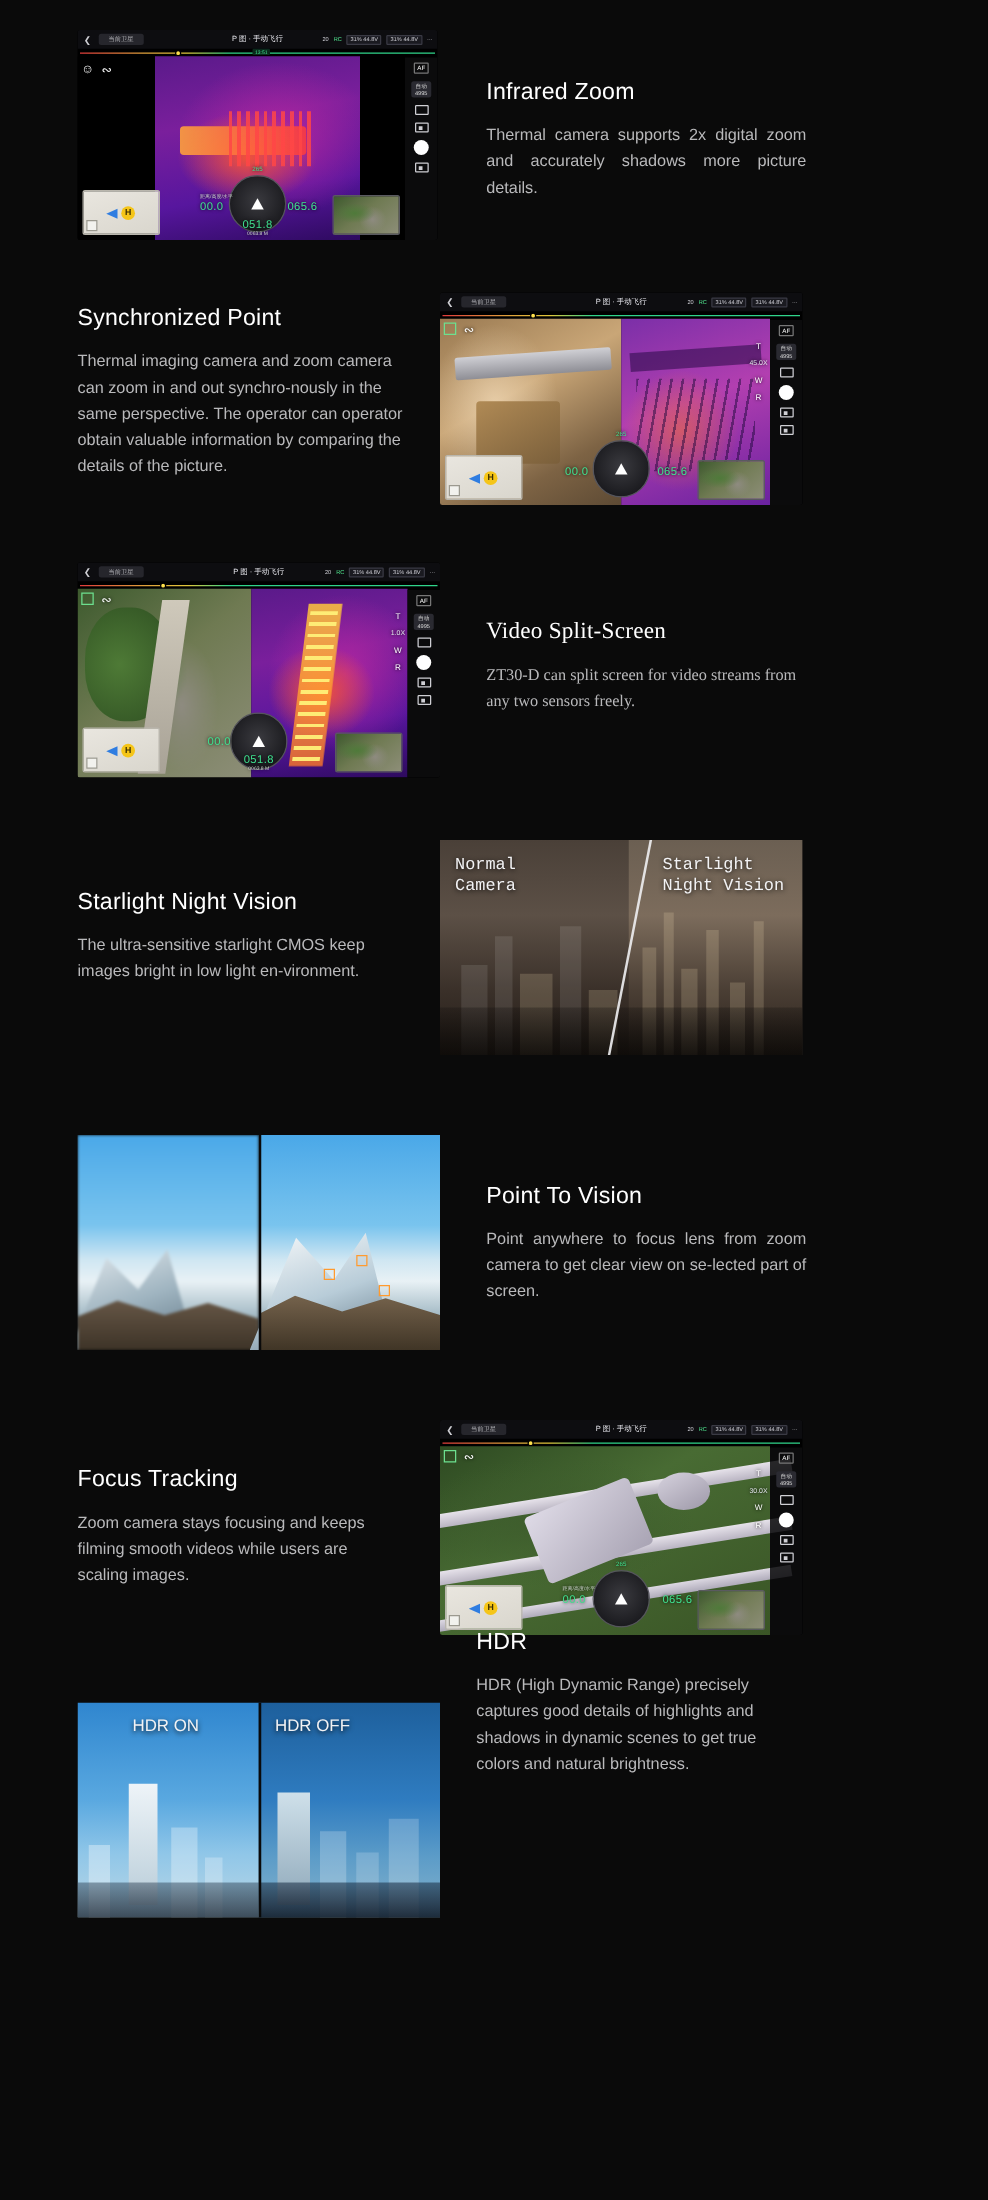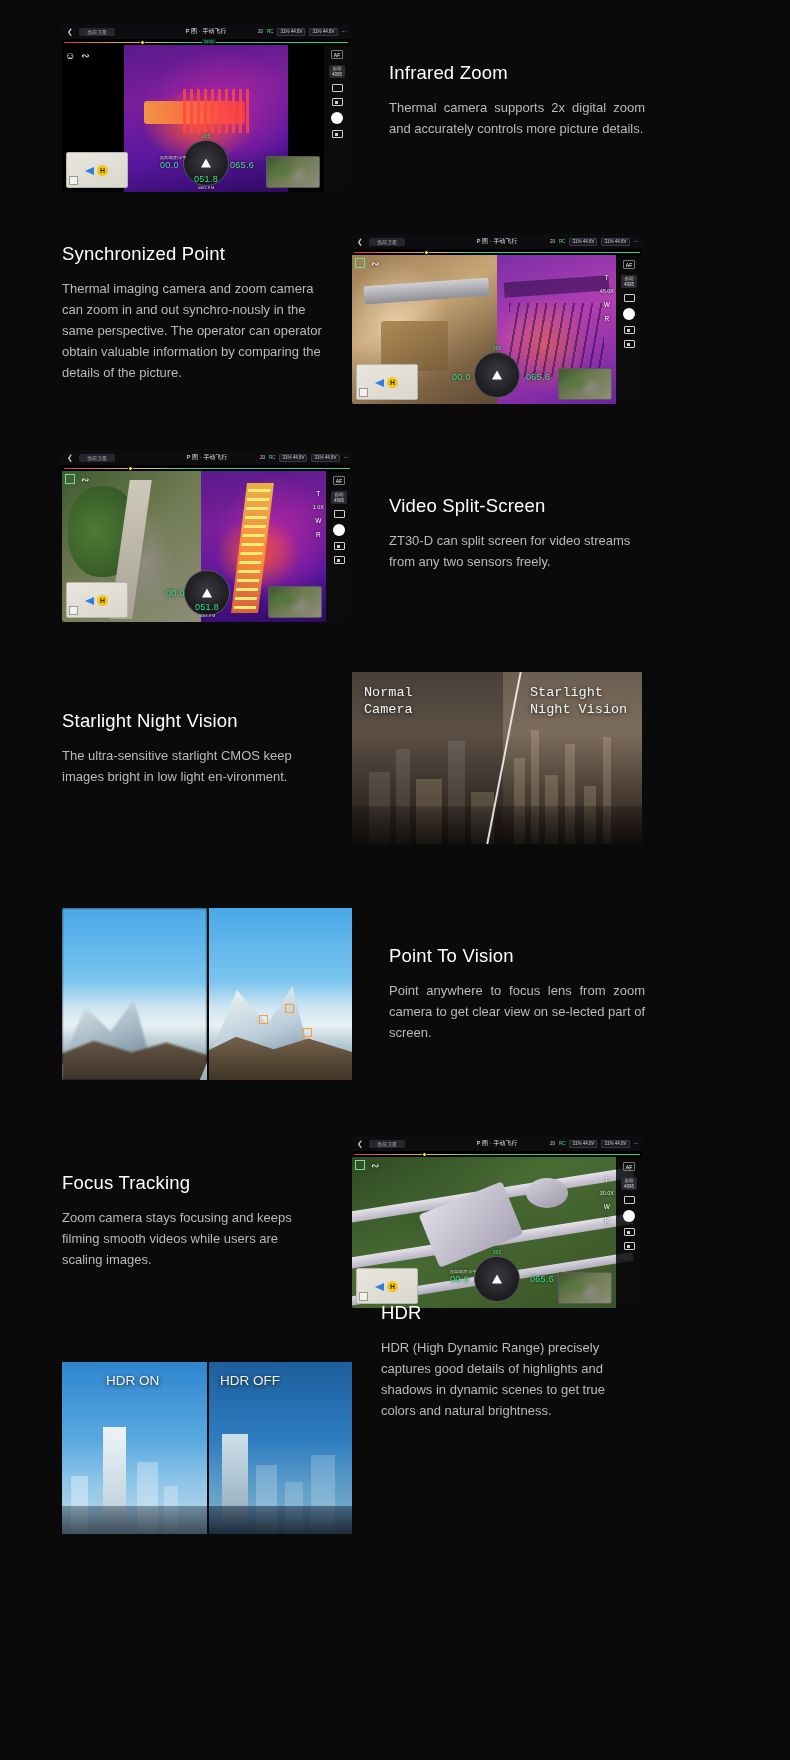--- a/index.html
+++ b/index.html
@@ -229,21 +229,21 @@
       <span class="big">051.8</span><br>
       <span class="lbl">0063.8 M</span>
     </div>
     <div class="ui-osd" style="right:96px; bottom:22px;">
       <span class="big">065.6</span>
     </div>
   </div>
 
   <div class="feature" style="left:389px; top:62px; width:256px;">
     <div class="f-title">Infrared Zoom</div>
-    <div class="f-body">Thermal camera supports 2x digital zoom and accurately controls more picture details.</div>
+    <div class="f-body">Thermal camera supports 2x digital zoom and accurately shadows more picture details.</div>
   </div>
 
   <div class="feature" style="left:62px; top:243px; width:268px;">
     <div class="f-title">Synchronized Point</div>
     <div class="f-body nojust">Thermal imaging camera and zoom camera can zoom in and out synchro-nously in the same perspective. The operator can operator obtain valuable information by comparing the details of the picture.</div>
   </div>
 
   <div class="ui" style="left:352px; top:234px; width:290px; height:170px;">
     <div class="ui-top">
       <span class="back">❮</span>
@@ -355,21 +355,21 @@
     <div class="ui-compass"></div>
     <div class="ui-osd" style="left:50%; transform:translateX(-50%); bottom:4px; text-align:center;">
       <span class="big">051.8</span><br>
       <span class="lbl">0063.8 M</span>
     </div>
     <div class="ui-osd" style="left:104px; bottom:24px;">
       <span class="big">00.0</span>
     </div>
   </div>
 
-  <div class="feature" style="left:389px; top:495px; width:256px;">
+  <div class="feature" style="left:389px; top:495px; width:256px;font-family:Liberation Serif, serif;">
     <div class="f-title">Video Split-Screen</div>
     <div class="f-body nojust">ZT30-D can split screen for video streams from any two sensors freely.</div>
   </div>
 
   <div class="feature" style="left:62px; top:710px; width:262px;">
     <div class="f-title">Starlight Night Vision</div>
     <div class="f-body nojust">The ultra-sensitive starlight CMOS keep images bright in low light en-vironment.</div>
   </div>
 
   <div style="position:absolute;left:352px;top:672px;width:290px;height:172px;overflow:hidden;font-family:Liberation Mono, monospace;">

